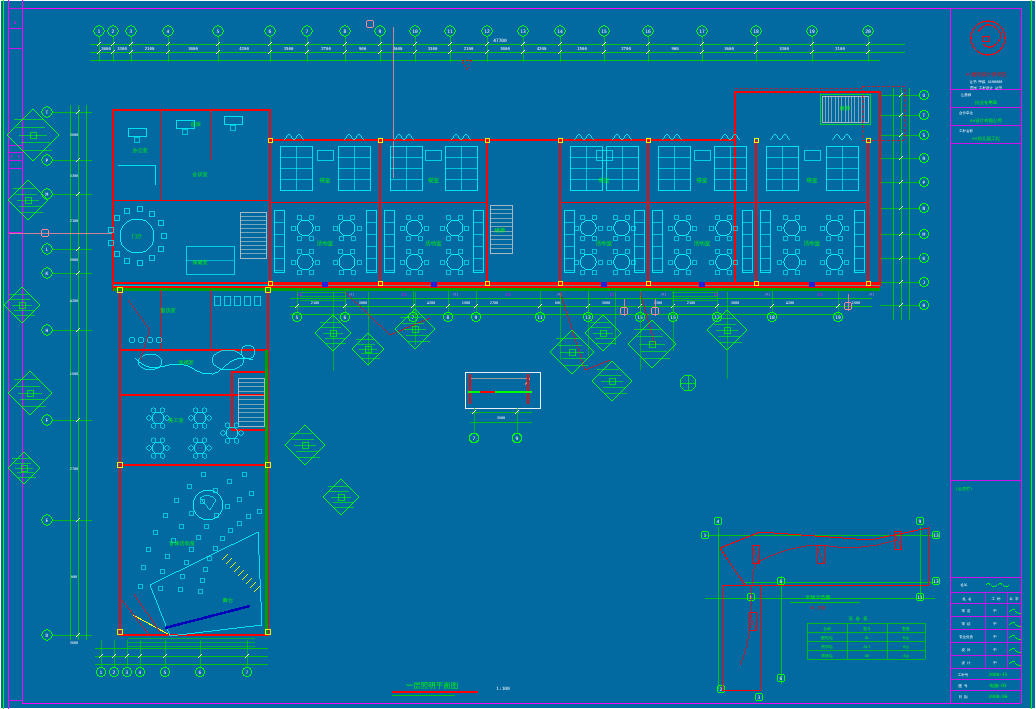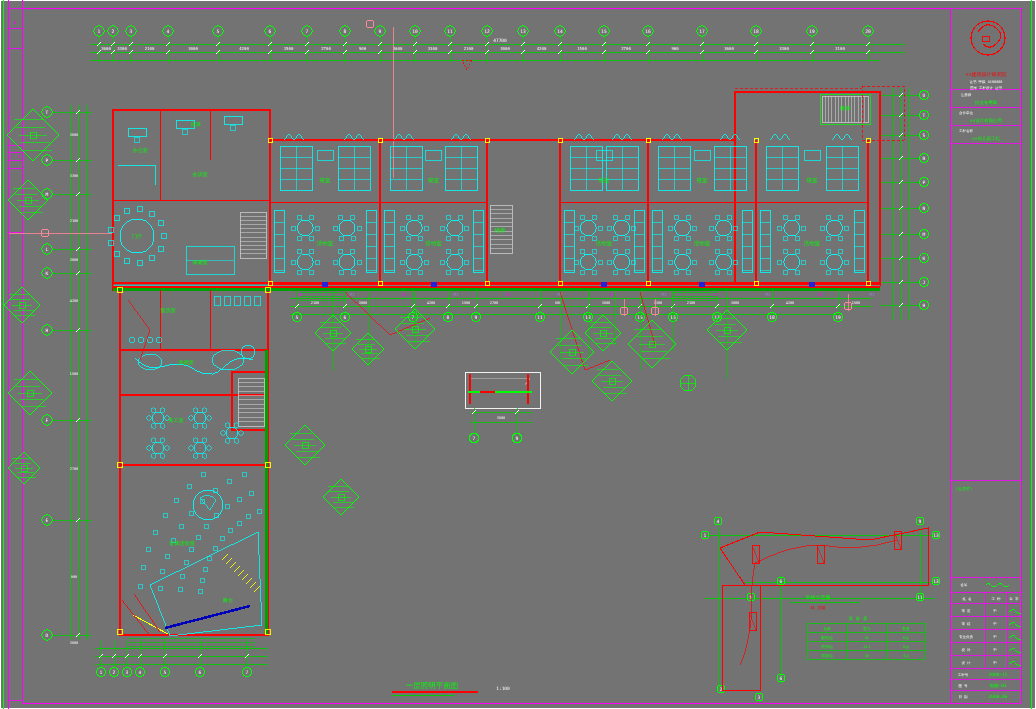--- a/index.html
+++ b/index.html
@@ -1,16 +1,16 @@
 <!DOCTYPE html>
 <html><head>
 <meta charset="utf-8">
 <style>
   html,body{margin:0;padding:0;background:#222;}
-  #sheet{position:relative;width:1036px;height:709px;background:#737373;overflow:hidden;
+  #sheet{position:relative;width:1036px;height:709px;background:#0369a1;overflow:hidden;
          font-family:"DejaVu Sans Mono",monospace;}
   svg{position:absolute;left:0;top:0;shape-rendering:crispEdges;}
   text{font-family:"DejaVu Sans Mono",monospace;}
 </style>
 </head>
 <body>
 
 <div id="sheet">
   <svg id="cad" width="1036" height="709" viewBox="0 0 1036 709">
     <g id="gFrame">

